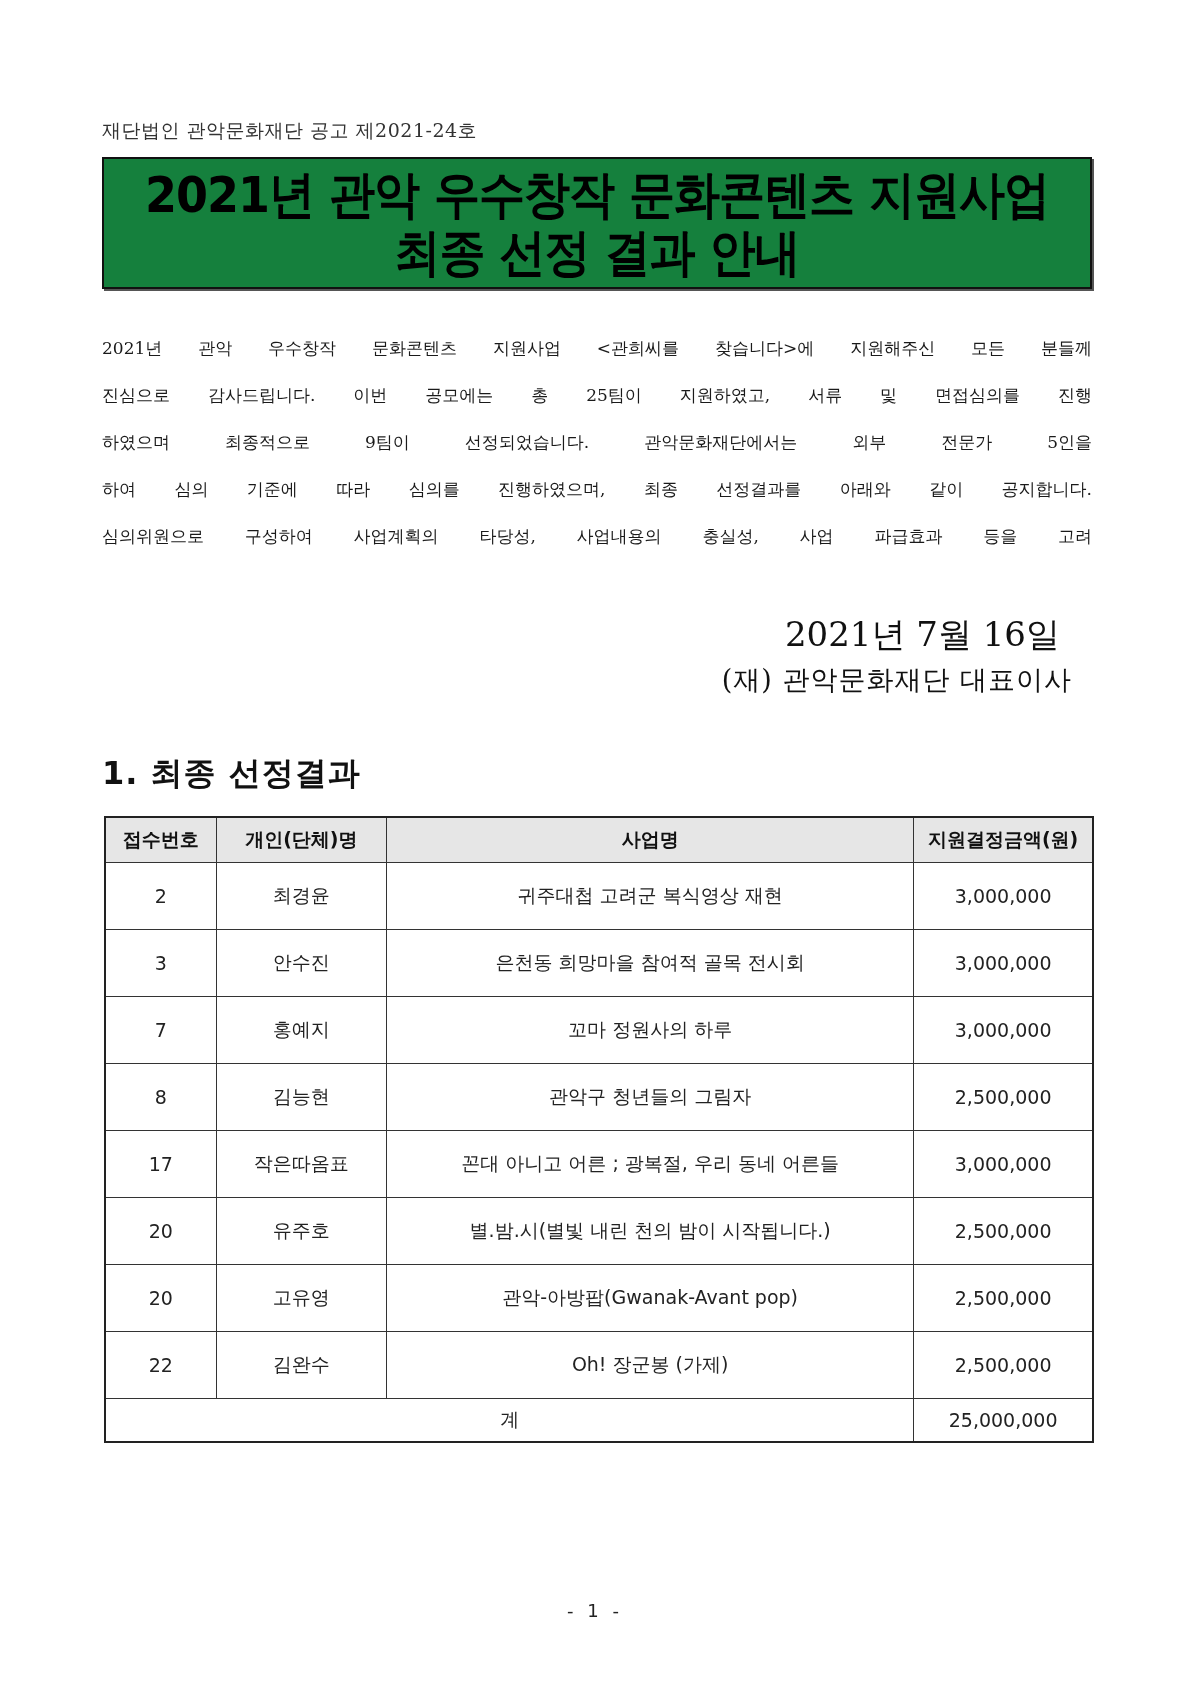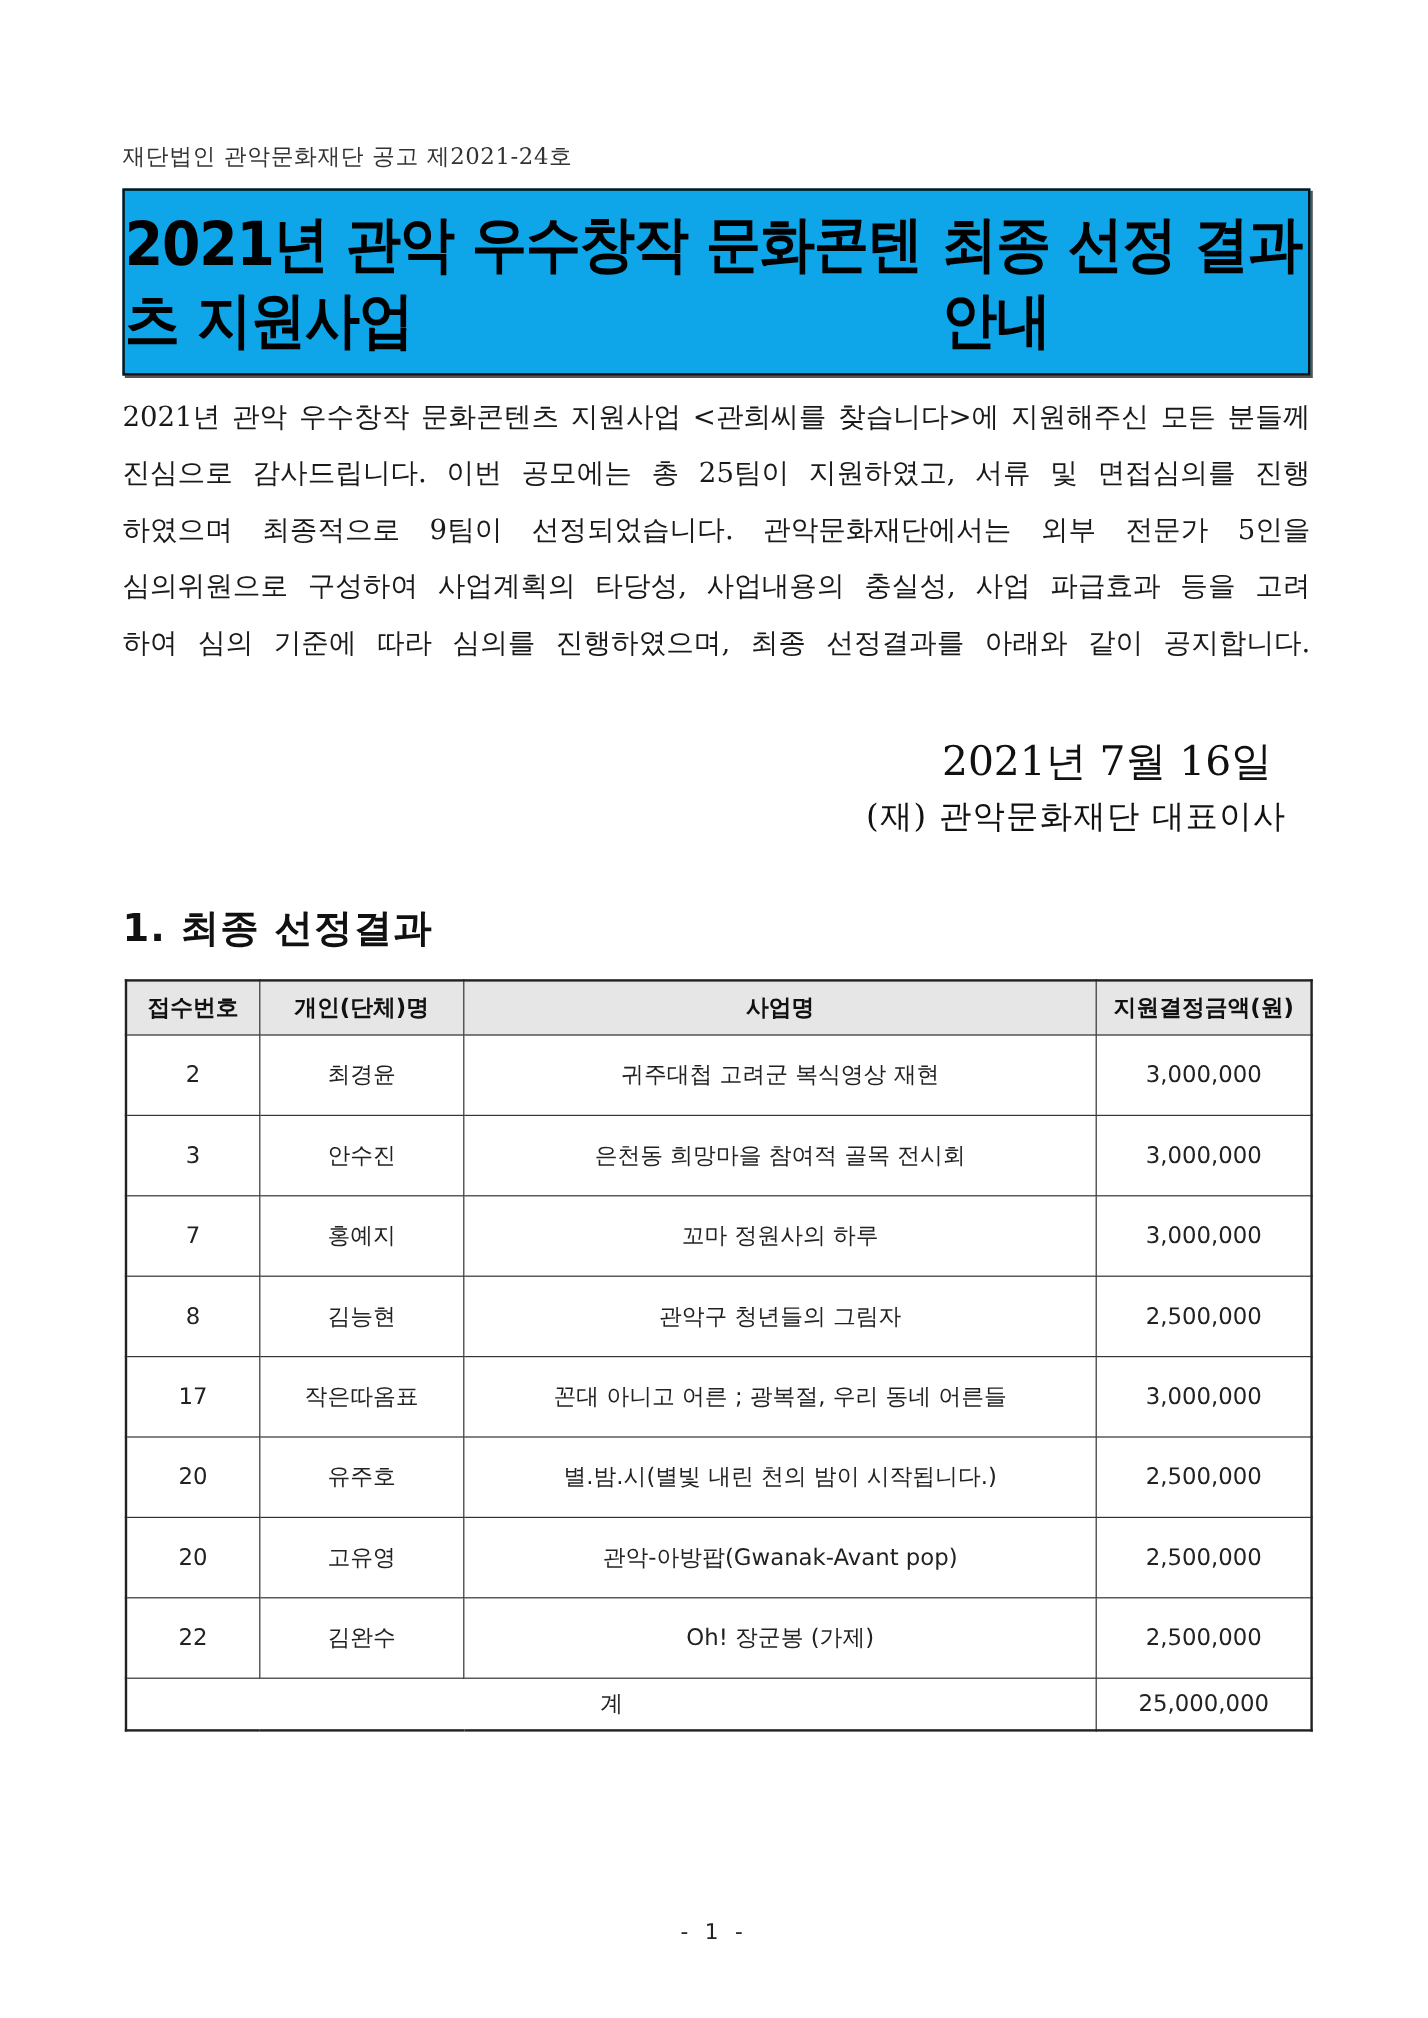--- a/index.html
+++ b/index.html
@@ -21,45 +21,45 @@
       top: 118px;
       font-size: 19px;
       color: #333333;
       letter-spacing: 0.5px;
     }
     .title-box {
       position: absolute;
       left: 102px;
       top: 157px;
       width: 990px;
-      height: 156px;
-      background: #0ea5e9;
+      height: 132px;
+      background: #15803d;
       border: 2px solid #111111;
       box-sizing: border-box;
       display: flex;
-      flex-direction: row;
+      flex-direction: column;
       align-items: center;
       justify-content: center;
       box-shadow: 2px 2px 0 #555555;
     }
     .title-line {
       font-family: "DejaVu Sans", "Liberation Sans", sans-serif;
       font-weight: bold;
       font-size: 46px;
       line-height: 58px;
       letter-spacing: -1px;
       color: #000000;
       transform: scaleY(1.1);
     }
     .body-text {
       position: absolute;
       left: 102px;
       top: 325px;
       width: 990px;
-      font-size: 23px;
+      font-size: 17px;
       line-height: 47px;
       text-align: justify;
       text-align-last: justify;
       color: #1a1a1a;
     }
     .body-text .para-line {
       display: block;
       white-space: nowrap;
       text-align: justify;
       text-align-last: justify;
@@ -147,22 +147,22 @@
 
 <div class="title-box">
   <div class="title-line">2021년 관악 우수창작 문화콘텐츠 지원사업</div>
   <div class="title-line">최종 선정 결과 안내</div>
 </div>
 
 <div class="body-text">
   <span class="para-line"> 2021년 관악 우수창작 문화콘텐츠 지원사업 &lt;관희씨를 찾습니다&gt;에 지원해주신 모든 분들께</span>
   <span class="para-line">진심으로 감사드립니다. 이번 공모에는 총 25팀이 지원하였고, 서류 및 면접심의를 진행</span>
   <span class="para-line">하였으며 최종적으로 9팀이 선정되었습니다. 관악문화재단에서는 외부 전문가 5인을</span>
+  <span class="para-line last">하여 심의 기준에 따라 심의를 진행하였으며, 최종 선정결과를 아래와 같이 공지합니다.</span>
   <span class="para-line">심의위원으로 구성하여 사업계획의 타당성, 사업내용의 충실성, 사업 파급효과 등을 고려</span>
-  <span class="para-line last">하여 심의 기준에 따라 심의를 진행하였으며, 최종 선정결과를 아래와 같이 공지합니다.</span>
 </div>
 
 <div class="date-line">2021년 7월 16일</div>
 <div class="signer-line">(재) 관악문화재단 대표이사</div>
 
 <div class="section-heading">1. 최종 선정결과</div>
 
 <table class="result-table">
   <thead>
     <tr>

